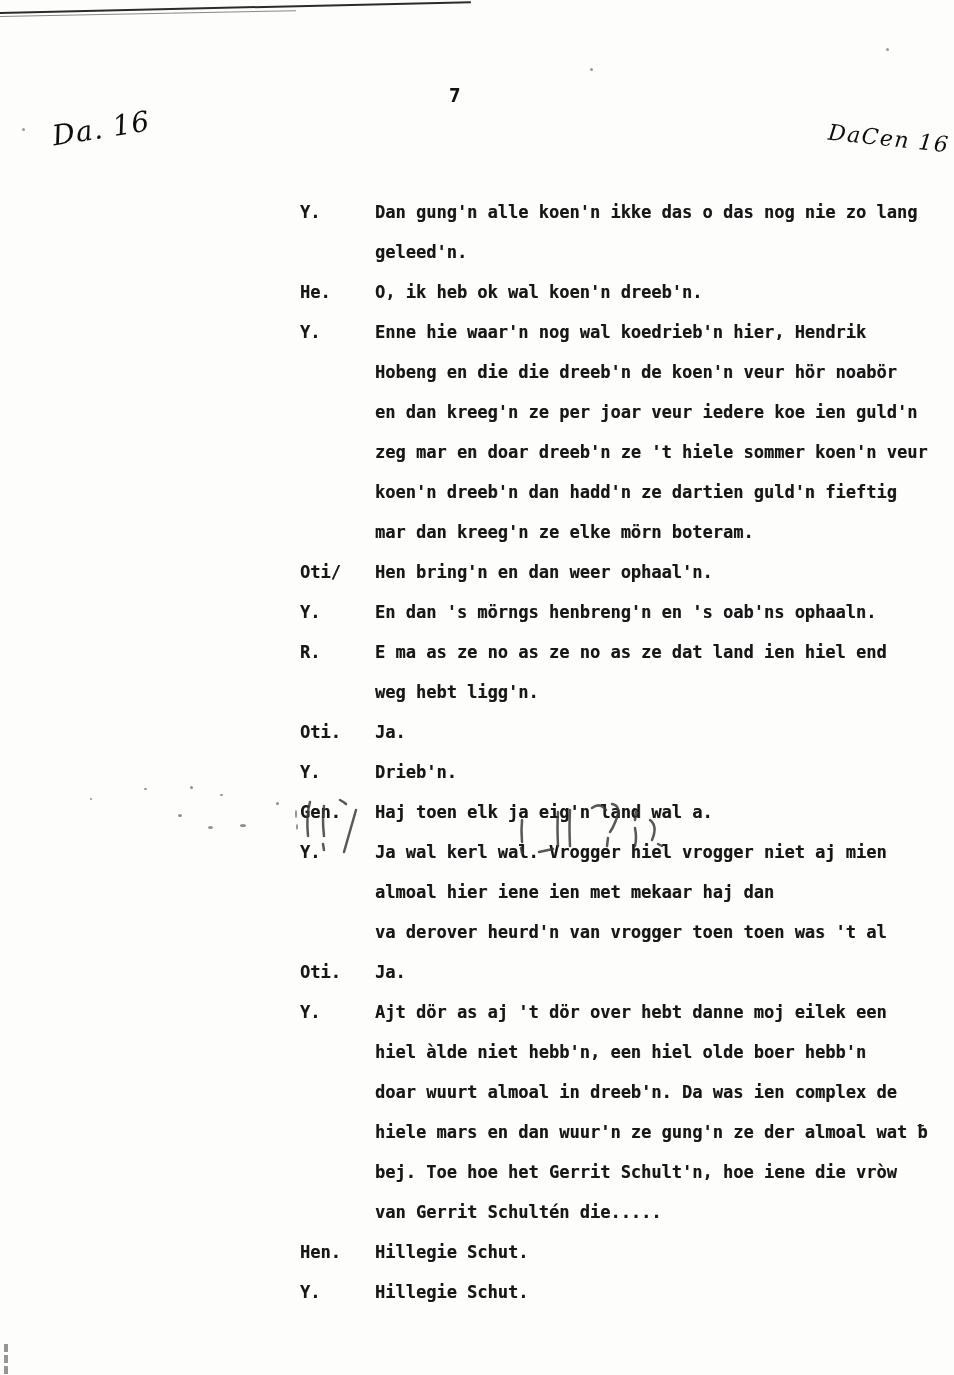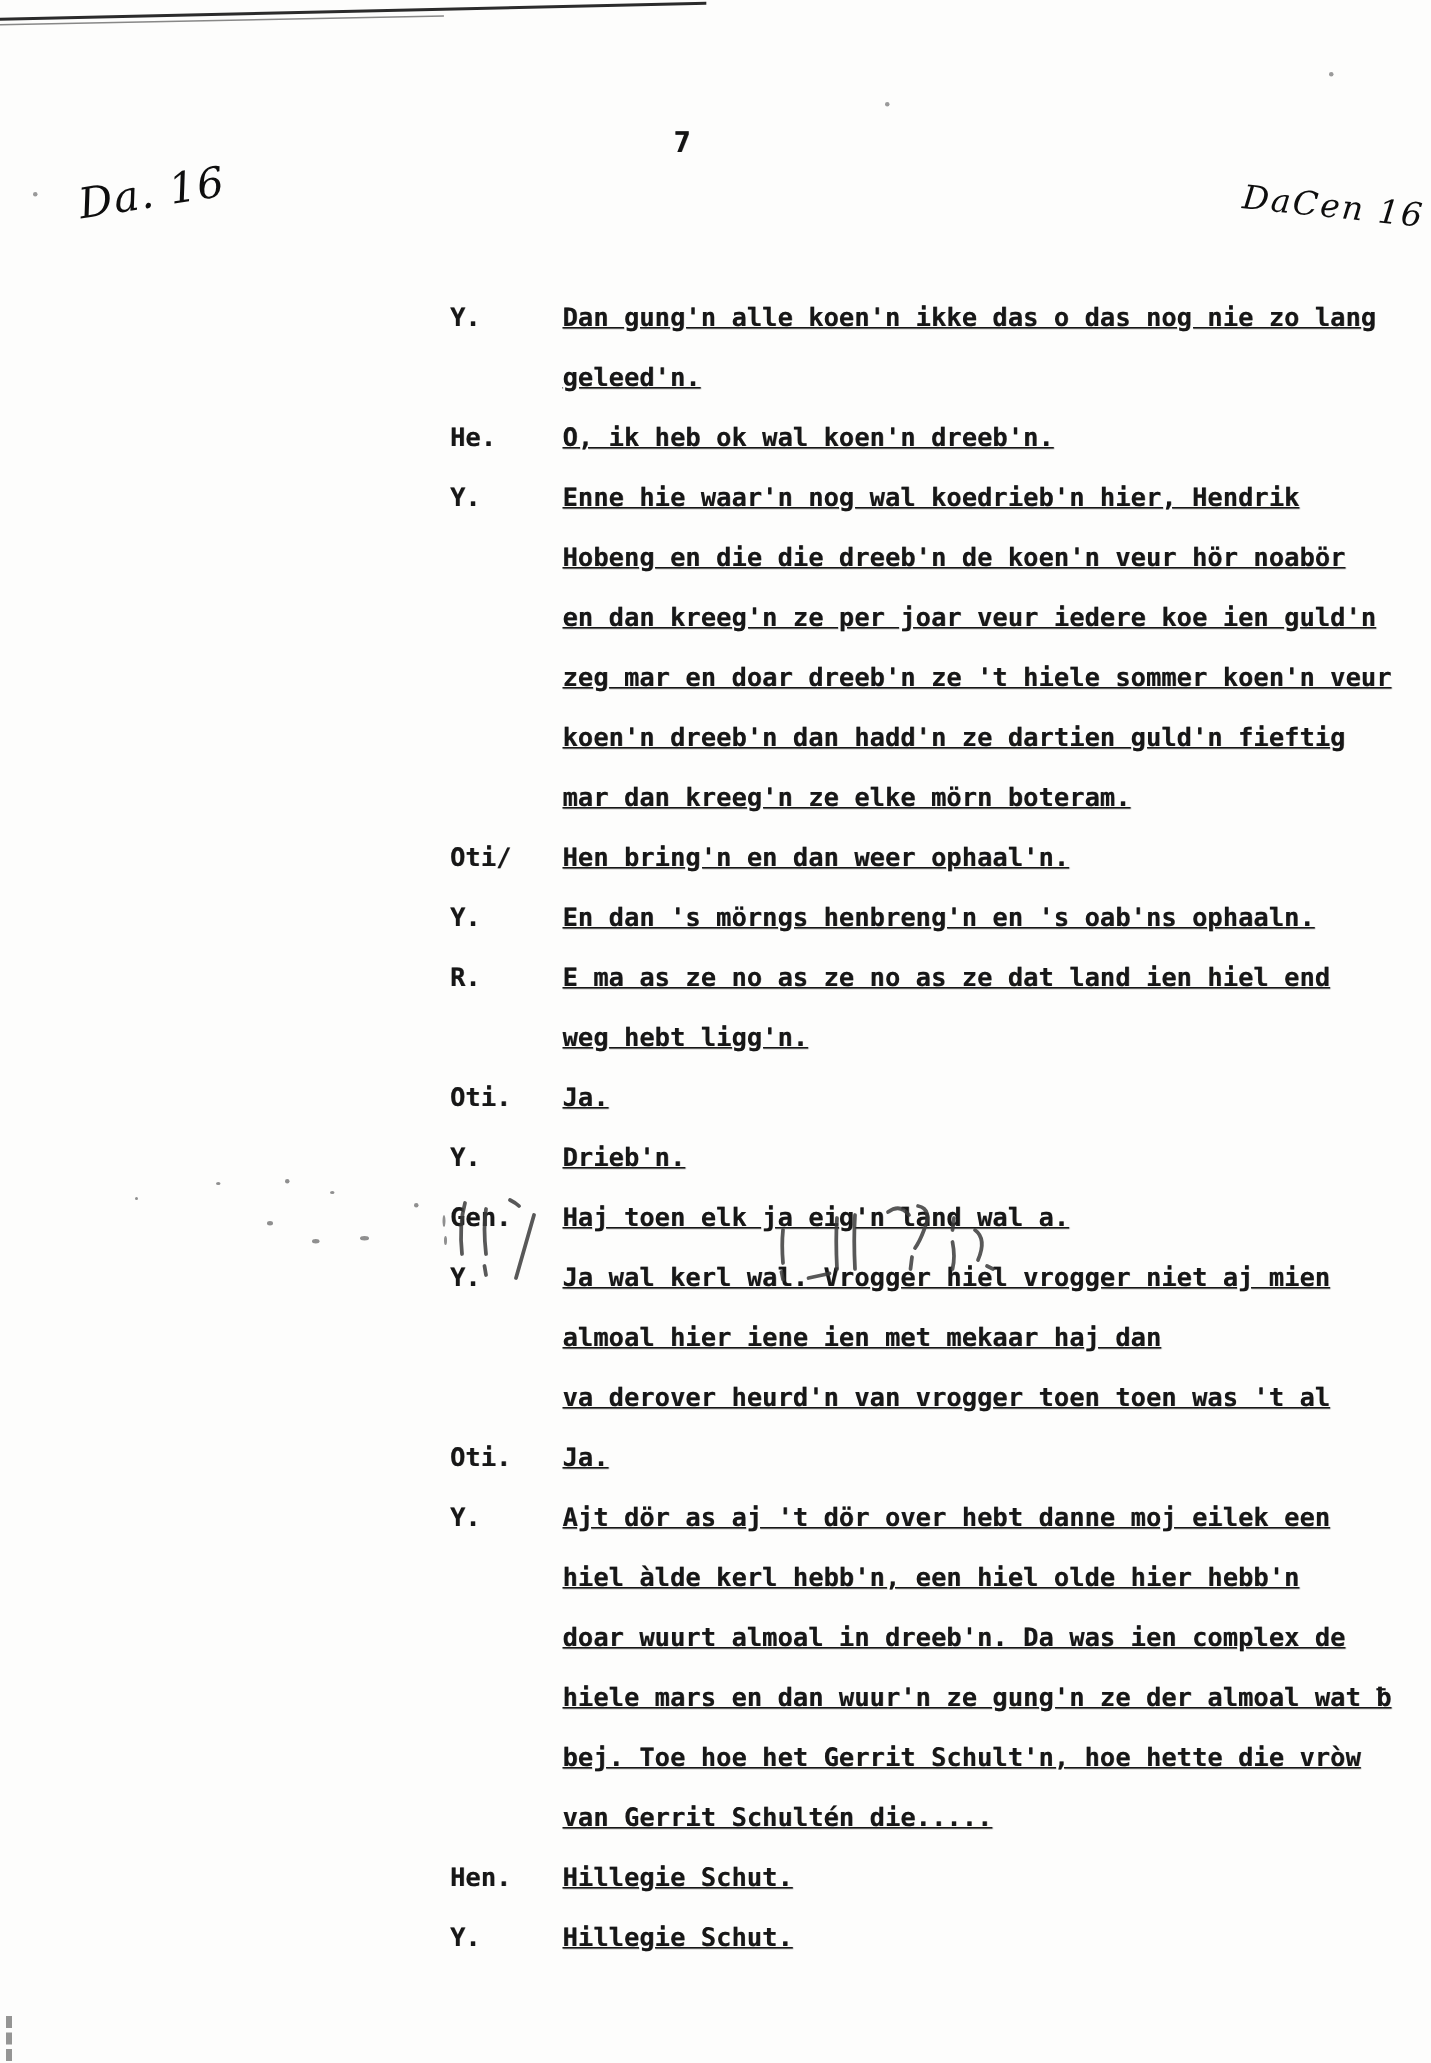--- a/index.html
+++ b/index.html
@@ -37,21 +37,21 @@
     transform:rotate(6deg);letter-spacing:1.5px;
   }
   .dialogue{
     position:absolute;top:192px;left:0;width:954px;
     font-size:17px;font-weight:bold;color:#171717;
     text-shadow:.3px .3px .4px rgba(20,20,20,.5);
   }
   .utterance{position:relative;}
   .speaker{position:absolute;left:300px;top:0;line-height:40px;white-space:pre;}
   .lines{margin-left:375px;}
-  .line{line-height:40px;white-space:pre;text-decoration:underline;}
+  .line{line-height:40px;white-space:pre;}
   .scribble-svg{position:absolute;left:296px;top:792px;pointer-events:none;}
   .margin-specks{position:absolute;left:80px;top:780px;width:230px;height:80px;}
   .speck{position:absolute;background:#8f8f8f;border-radius:50%;}
   .corner-mark{
     position:absolute;left:4px;top:1344px;height:30px;width:0;
     border-left:4px dashed #838383;opacity:.85;
   }
   .dot-noise{position:absolute;background:#9a9a9a;border-radius:50%;}
 </style>
 </head>
@@ -138,24 +138,24 @@
     <div class="utterance">
       <span class="speaker">Oti.</span>
       <div class="lines">
         <div class="line">Ja.</div>
       </div>
     </div>
     <div class="utterance">
       <span class="speaker">Y.</span>
       <div class="lines">
         <div class="line">Ajt dör as aj 't dör over hebt danne moj eilek een</div>
-        <div class="line">hiel àlde kerl hebb'n, een hiel olde hier hebb'n</div>
+        <div class="line">hiel àlde niet hebb'n, een hiel olde boer hebb'n</div>
         <div class="line">doar wuurt almoal in dreeb'n. Da was ien complex de</div>
         <div class="line">hiele mars en dan wuur'n ze gung'n ze der almoal wat ƀ</div>
-        <div class="line">bej. Toe hoe het Gerrit Schult'n, hoe hette die vròw</div>
+        <div class="line">bej. Toe hoe het Gerrit Schult'n, hoe iene die vròw</div>
         <div class="line">van Gerrit Schultén die.....</div>
       </div>
     </div>
     <div class="utterance">
       <span class="speaker">Hen.</span>
       <div class="lines">
         <div class="line">Hillegie Schut.</div>
       </div>
     </div>
     <div class="utterance">

